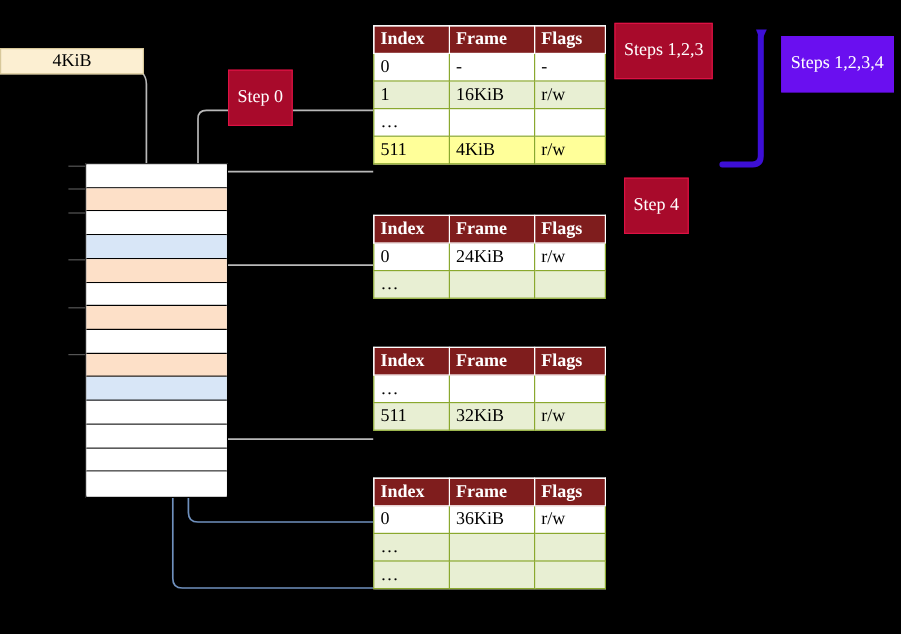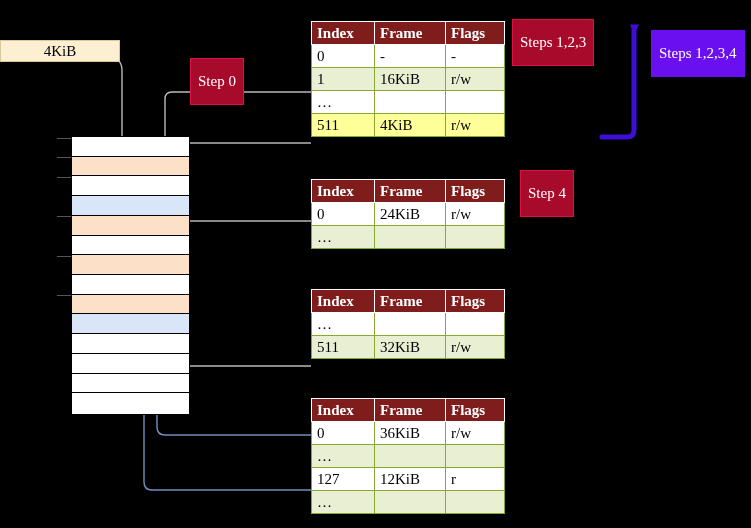--- a/index.html
+++ b/index.html
@@ -83,21 +83,21 @@
     <path d="M311,490 L152,490 Q144,490 144,482 L144,212" fill="none" stroke="#6f90bd" stroke-width="1.4" marker-end="url(#ahB)"></path>
 
     <path d="M602,137 L627,137 Q634,137 634,130 L634,30" fill="none" stroke="#3d0fd6" stroke-width="5" stroke-linecap="round" marker-end="url(#ahP)"></path>
   </svg>
 
   <div class="kib-box">4KiB</div>
 
   <div class="badge badge-red" style="left:190px;top:42px;margin-top:16px;">Step 0</div>
   <div class="badge badge-red" style="left:512px;top:19px;">Steps 1,2,3</div>
   <div class="badge badge-purple" style="left:651px;top:19px;margin-top:11px;">Steps 1,2,3,4</div>
-  <div class="badge badge-red" style="left:520px;top:170px;">Step 4</div>
+  <div class="badge badge-red" style="left:520px;top:148px;">Step 4</div>
 
   <div class="memcol" id="memcol">
       <div class="memrow fill-w" style="top:0px;height:19.714285714285715px;"></div>
       <div class="memrow fill-o" style="top:19.714285714285715px;height:19.714285714285715px;"></div>
       <div class="memrow fill-w" style="top:39.42857142857143px;height:19.714285714285715px;"></div>
       <div class="memrow fill-b" style="top:59.142857142857146px;height:19.714285714285715px;"></div>
       <div class="memrow fill-o" style="top:78.85714285714286px;height:19.714285714285715px;"></div>
       <div class="memrow fill-w" style="top:98.57142857142858px;height:19.714285714285715px;"></div>
       <div class="memrow fill-o" style="top:118.28571428571429px;height:19.714285714285715px;"></div>
       <div class="memrow fill-w" style="top:138px;height:19.714285714285715px;"></div>
@@ -194,25 +194,20 @@
         <tr class="plain">
           <td class="c-index">0</td>
           <td class="c-frame">36KiB</td>
           <td class="c-flags">r/w</td>
         </tr>
         <tr class="alt">
           <td class="c-index">…</td>
           <td class="c-frame">&nbsp;</td>
           <td class="c-flags">&nbsp;</td>
         </tr>
-        <tr class="plain">
-          <td class="c-index">127</td>
-          <td class="c-frame">12KiB</td>
-          <td class="c-flags">r</td>
-        </tr>
         <tr class="alt">
           <td class="c-index">…</td>
           <td class="c-frame">&nbsp;</td>
           <td class="c-flags">&nbsp;</td>
         </tr>
       </tbody>
     </table>
 
 </div>
 

